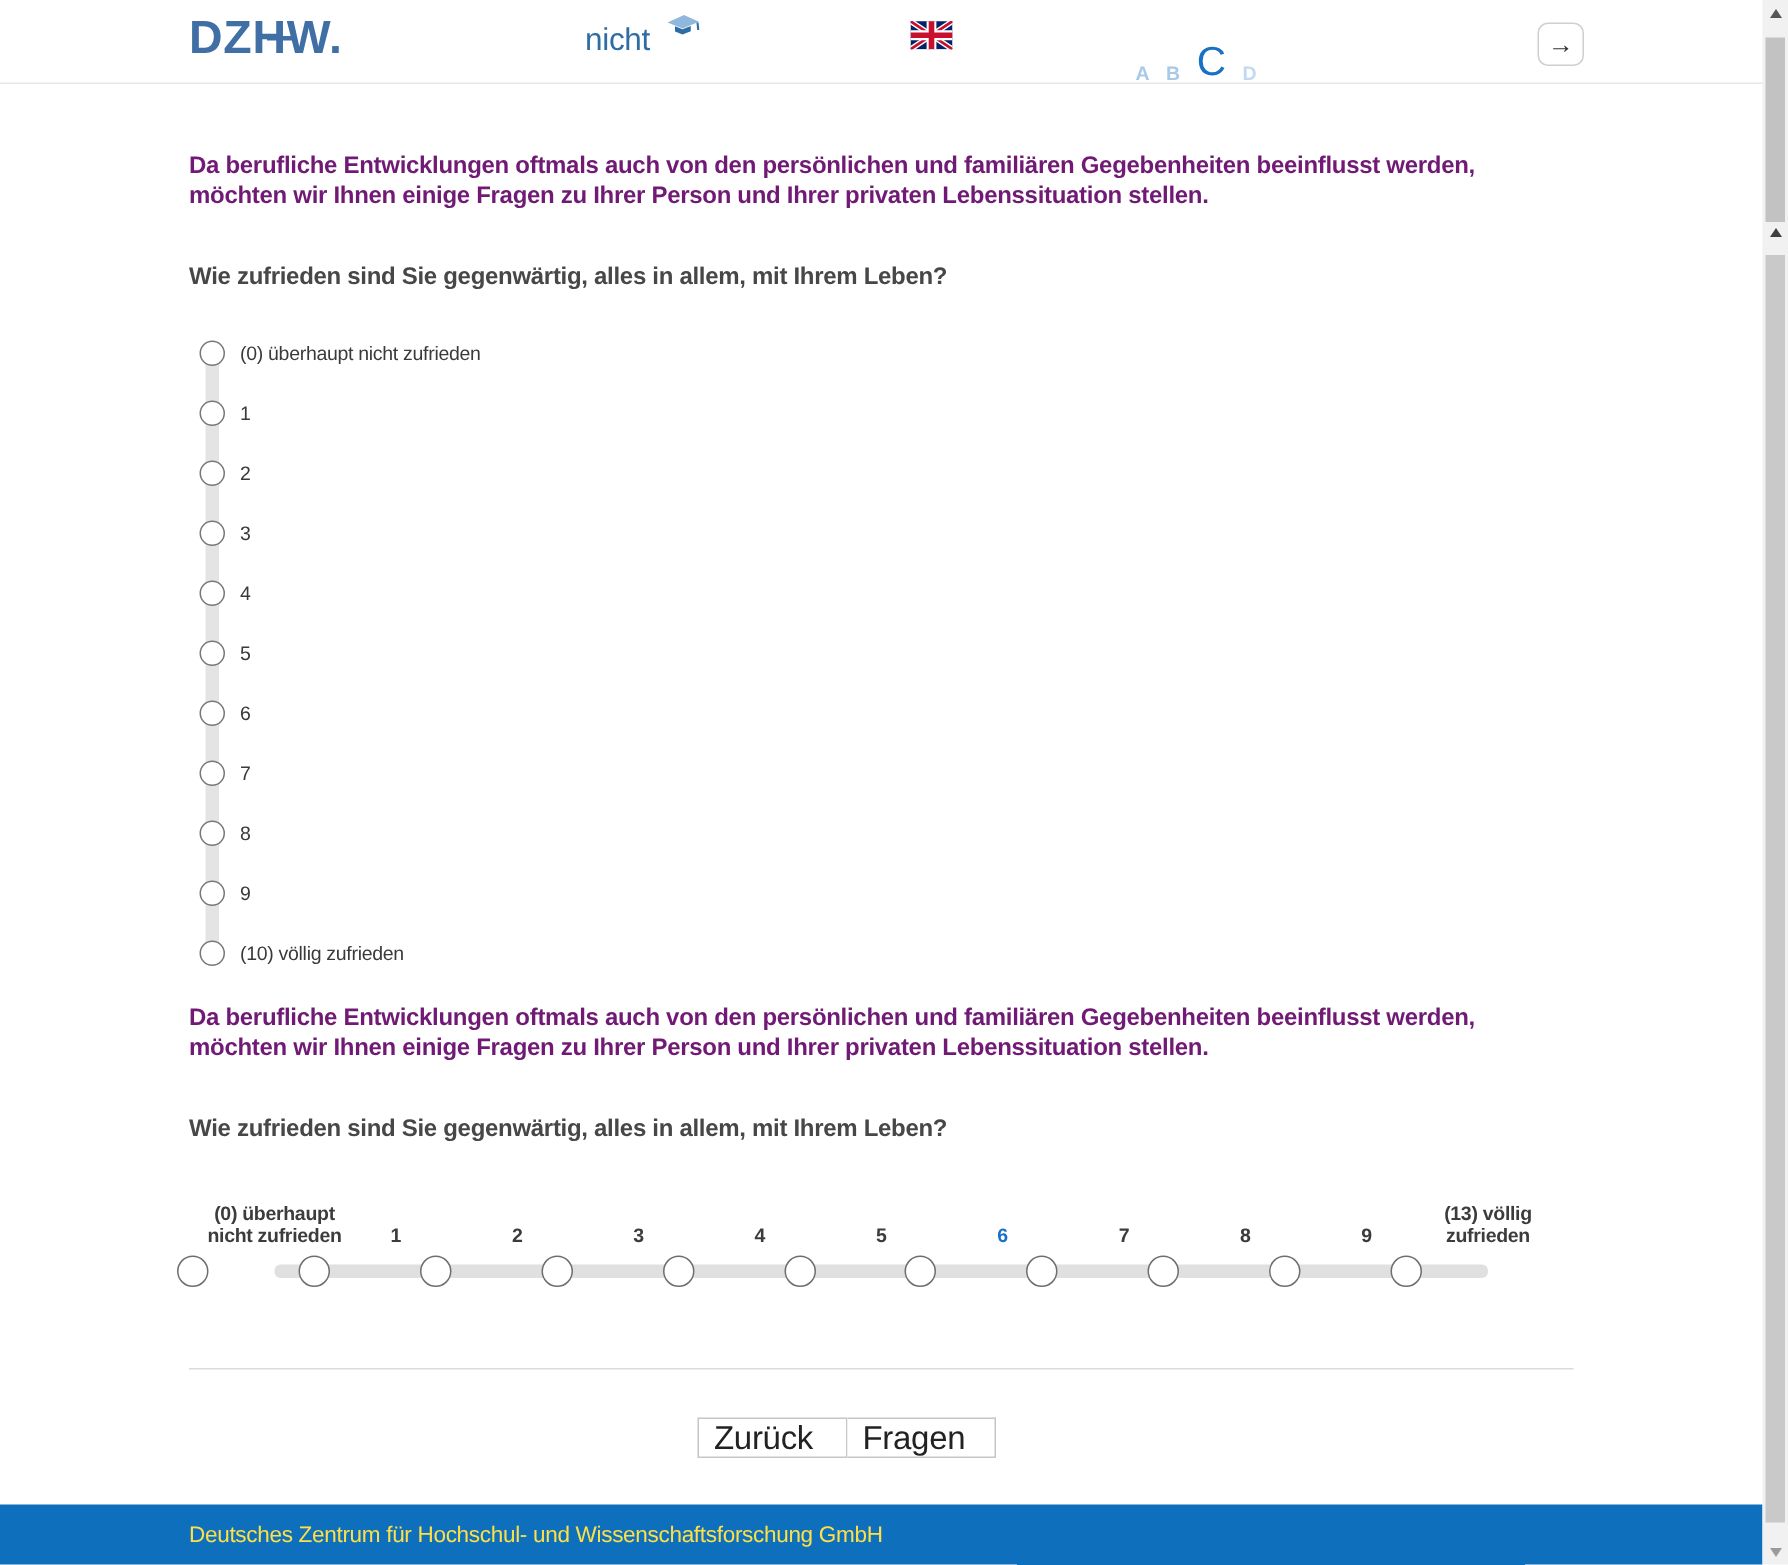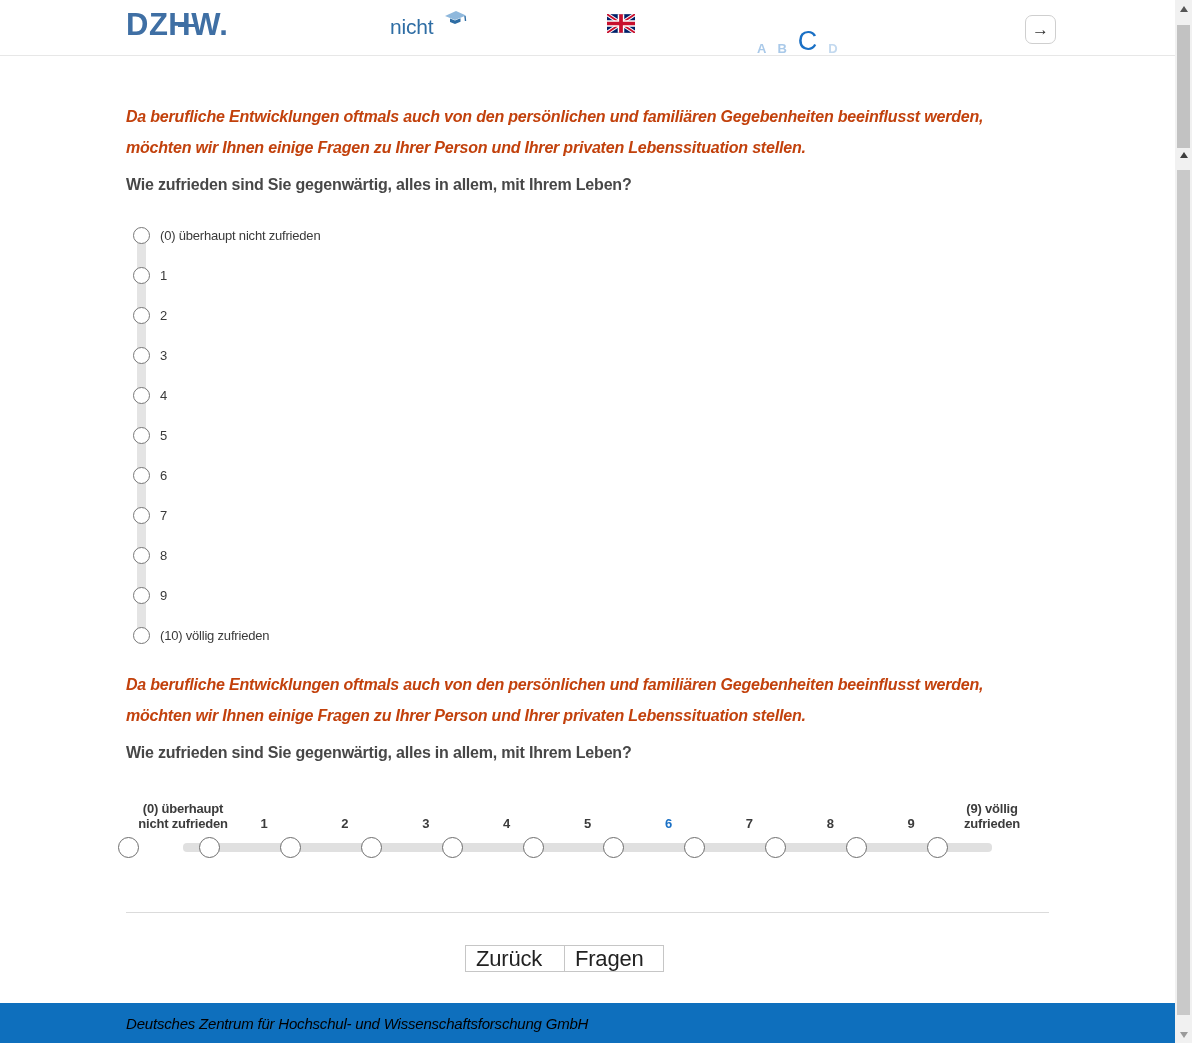--- a/index.html
+++ b/index.html
@@ -16,21 +16,21 @@
   .nacaps{position:absolute;left:390px;top:15px;font-size:21px;color:var(--nacapsblue,#2e6da4);letter-spacing:-.2px;cursor:pointer;}
   .nacaps .cap{position:absolute;left:53px;top:-7px;}
   .flag{position:absolute;left:607px;top:14px;width:28px;height:19px;cursor:pointer;line-height:0;}
   .progress{position:absolute;left:757px;top:0;height:55px;display:flex;align-items:flex-end;padding-bottom:14px;gap:11px;}
   .p-letter{font-size:13px;font-weight:bold;color:var(--letterlight,#a9c9e9);line-height:1;}
   .p-letter.active{font-size:27px;font-weight:400;color:var(--accent,#1a70c5);}
   .p-letter.after{color:var(--letterlighter,#c3d9ef);}
   .next-btn{position:absolute;left:1025px;top:15px;width:31px;height:29px;background:#fff;border:1px solid #cfcfcf;border-radius:7px;color:#333;display:flex;align-items:center;justify-content:center;font-size:17px;padding:0;cursor:pointer;font-family:inherit;}
   
   .main{position:absolute;left:126px;top:0;width:923px;height:1003px;}
-  .intro{position:absolute;margin:0;width:923px;font-size:16px;font-weight:bold;color:#c2410c;letter-spacing:-.2px;line-height:31px;font-style:italic;}
+  .intro{position:absolute;margin:0;width:923px;font-size:16px;font-weight:bold;color:#701a75;letter-spacing:-.2px;line-height:20px;}
   .intro.first{top:101px}
   .intro.second{top:669px}
   .question{position:absolute;margin:0;font-size:16px;font-weight:bold;color:#474747;letter-spacing:-.2px;}
   .q1{top:176px}
   .q2{top:744px}
   
   .vscale{position:absolute;left:0;top:226px;width:420px;height:420px;}
   .vtrack{position:absolute;left:11px;top:9px;width:9px;height:400px;background:#e4e4e4;}
   .vrow{position:absolute;left:0;top:calc(var(--i)*40px);height:18px;display:flex;align-items:center;cursor:pointer;}
   .vradio{width:15px;height:15px;border:1.6px solid #787878;border-radius:50%;background:#fff;margin-left:7px;flex:0 0 auto;}
@@ -43,21 +43,21 @@
   .hpoint.highlight .hlabel{color:var(--accent,#1a70c5);}
   .hradio{margin-top:6px;width:19px;height:19px;border:1.6px solid #6e6e6e;border-radius:50%;background:#fff;}
   .hr-line{position:absolute;left:0;top:912px;width:923px;height:1px;background:#dbdbdb;}
   
   .btnrow{position:absolute;left:339px;top:945px;display:flex;}
   .nav-btn{height:27px;line-height:25px;border:1px solid #c6c6c6;background:#fff;font-size:22px;color:#222;text-align:left;padding:0 0 0 10px;font-family:inherit;letter-spacing:-.2px;cursor:pointer;}
   .nav-btn.back{width:100px;}
   .nav-btn.next{width:99px;border-left:none;}
   
   .footer{position:absolute;left:0;top:1003px;width:1175px;height:40px;background:var(--footerbg,#0e6fbd);display:flex;align-items:center;}
-  .footer span{margin-left:126px;color:#000000;font-size:15px;letter-spacing:-.2px;font-style:italic;}
+  .footer span{margin-left:126px;color:#fde047;font-size:15px;letter-spacing:-.2px;}
   
   .scrollbar{position:absolute;right:0;top:0;width:17px;height:1043px;background:#f1f1f1;}
   .sb-btn{position:absolute;left:0;width:17px;height:17px;display:flex;align-items:center;justify-content:center;cursor:pointer;}
   .sb-btn.up{top:0}
   .sb-btn.down{bottom:0}
   .tri-up{width:0;height:0;border-left:4.5px solid transparent;border-right:4.5px solid transparent;border-bottom:6px solid #565656;}
   .tri-up.dark{border-bottom-color:#3f3f3f;}
   .tri-down{width:0;height:0;border-left:4.5px solid transparent;border-right:4.5px solid transparent;border-top:6px solid #9b9b9b;}
   .sb-thumb{position:absolute;left:2px;width:13px;background:#c2c2c2;cursor:pointer;}
   .sb-thumb.t1{top:25px;height:123px;}
@@ -216,21 +216,21 @@
         <span class="hlabel">8</span>
         <span class="hradio"></span>
       </div>
 
       <div class="hpoint" style="--i: 9;">
         <span class="hlabel">9</span>
         <span class="hradio"></span>
       </div>
 
       <div class="hpoint" style="--i: 10;">
-        <span class="hlabel">(9) völlig
+        <span class="hlabel">(13) völlig
 zufrieden</span>
         <span class="hradio"></span>
       </div>
     </div>
 
   <div class="hr-line"></div>
 
   <div class="btnrow">
     <button class="nav-btn back">Zurück</button>
     <button class="nav-btn next">Fragen</button>

